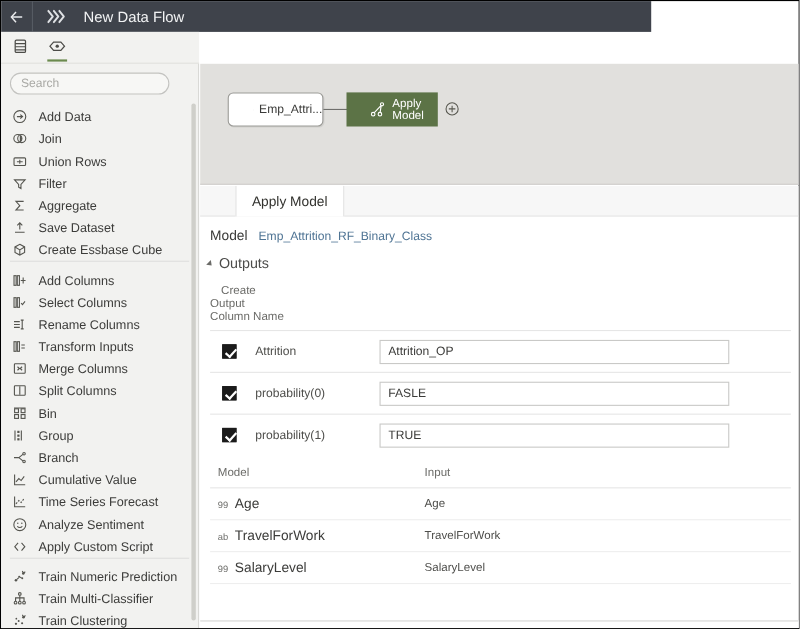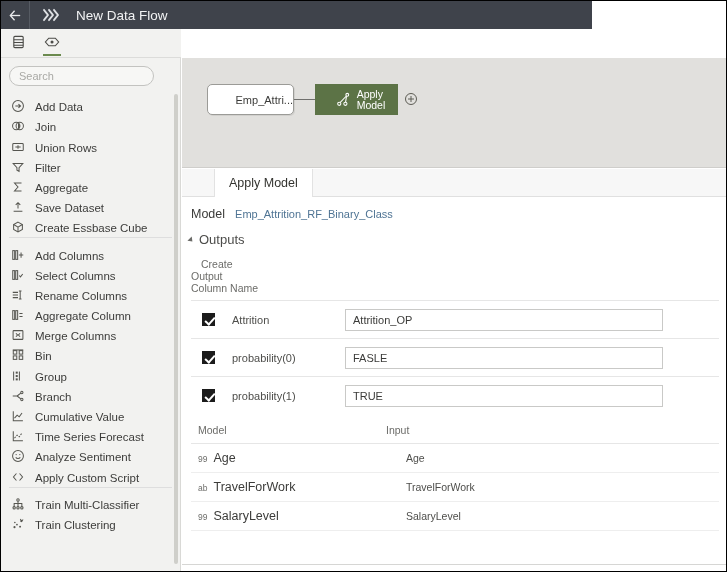--- a/index.html
+++ b/index.html
@@ -261,21 +261,20 @@
     font-size: 10.5px;
     color: #6c6c69;
     border-bottom: 1px solid #e6e6e6;
   }
   .ih-model { width: 195px; padding-left: 7px; }
   .ih-input { width: 180px; }
   .in-row {
     display: flex; align-items: center;
     height: 29px;
     border-bottom: 1px solid #eeeeee;
-    gap: 20px;
   }
   .ir-model {
     width: 195px; padding-left: 7px;
     display: flex; align-items: baseline;
     font-size: 12.5px; color: #3c3c3a;
   }
   .type-tag {
     font-size: 8.5px; color: #6e6e6b;
     margin-right: 6px;
     letter-spacing: 0px;
@@ -423,30 +422,39 @@
           <span>Rename Columns</span>
         </div>
         <div class="sb-item">
           <span class="sb-icon">
             <svg width="14" height="14" viewBox="0 0 16 16">
               <rect x="2" y="3" width="2.2" height="10" fill="none" stroke="#55554f" stroke-width="1.15"></rect>
               <rect x="5.4" y="3" width="2.2" height="10" fill="none" stroke="#55554f" stroke-width="1.15"></rect>
               <path d="M9.6 6.4h3.6M9.6 9.6h3.6" fill="none" stroke="#55554f" stroke-width="1.15"></path>
             </svg>
           </span>
-          <span>Aggregate Column</span>
+          <span>Transform Inputs</span>
         </div>
         <div class="sb-item">
           <span class="sb-icon">
             <svg width="14" height="14" viewBox="0 0 16 16">
               <rect x="2.4" y="3" width="11.2" height="10" rx="0.8" fill="none" stroke="#55554f" stroke-width="1.15"></rect>
               <path d="M5.6 6.2l2 1.8-2 1.8M10.4 6.2L8.4 8l2 1.8" fill="none" stroke="#55554f" stroke-width="1.15"></path>
             </svg>
           </span>
           <span>Merge Columns</span>
+        </div>
+        <div class="sb-item">
+          <span class="sb-icon">
+            <svg width="14" height="14" viewBox="0 0 16 16">
+              <rect x="2.4" y="3" width="11.2" height="10" rx="0.8" fill="none" stroke="#55554f" stroke-width="1.15"></rect>
+              <path d="M8 3.6v8.8" fill="none" stroke="#55554f" stroke-width="1.15"></path>
+            </svg>
+          </span>
+          <span>Split Columns</span>
         </div>
         <div class="sb-item">
           <span class="sb-icon">
             <svg width="14" height="14" viewBox="0 0 16 16">
               <rect x="2.6" y="3" width="4" height="4" fill="none" stroke="#55554f" stroke-width="1.15"></rect>
               <rect x="9.4" y="3" width="4" height="4" fill="none" stroke="#55554f" stroke-width="1.15"></rect>
               <rect x="2.6" y="9" width="4" height="4" fill="none" stroke="#55554f" stroke-width="1.15"></rect>
               <rect x="9.4" y="9" width="4" height="4" fill="none" stroke="#55554f" stroke-width="1.15"></rect>
               <path d="M2 2.2h12" fill="none" stroke="#55554f" stroke-width="1.15"></path>
             </svg>
@@ -506,20 +514,33 @@
         </div>
         <div class="sb-item">
           <span class="sb-icon">
             <svg width="14" height="14" viewBox="0 0 16 16">
               <path d="M6.2 4L2.8 8l3.4 4M9.8 4l3.4 4-3.4 4" fill="none" stroke="#55554f" stroke-width="1.15"></path>
             </svg>
           </span>
           <span>Apply Custom Script</span>
         </div>
         <div class="sb-divider"></div>
+        <div class="sb-item">
+          <span class="sb-icon">
+            <svg width="14" height="14" viewBox="0 0 16 16">
+              <circle cx="4" cy="12" r="1.3" fill="#55554f"></circle>
+              <circle cx="7.4" cy="8.4" r="1.1" fill="#55554f"></circle>
+              <circle cx="10.6" cy="10" r="1" fill="#55554f"></circle>
+              <circle cx="11.6" cy="5" r="1.3" fill="#55554f"></circle>
+              <path d="M10.6 2.4l1.2 2.2M13.6 3l-1.4 2" fill="none" stroke="#55554f" stroke-width="1.15"></path>
+              <path d="M5 11.2l2-2M8.4 8.8l1.6 1" fill="none" stroke="#55554f" stroke-width="1.15"></path>
+            </svg>
+          </span>
+          <span>Train Numeric Prediction</span>
+        </div>
         <div class="sb-item">
           <span class="sb-icon">
             <svg width="14" height="14" viewBox="0 0 16 16">
               <circle cx="8" cy="3.4" r="1.4" fill="none" stroke="#55554f" stroke-width="1.15"></circle>
               <circle cx="3.6" cy="12.4" r="1.4" fill="none" stroke="#55554f" stroke-width="1.15"></circle>
               <circle cx="8" cy="12.4" r="1.4" fill="none" stroke="#55554f" stroke-width="1.15"></circle>
               <circle cx="12.4" cy="12.4" r="1.4" fill="none" stroke="#55554f" stroke-width="1.15"></circle>
               <path d="M8 4.8v2.6M8 7.4H3.6v3.6M8 7.4v3.6M8 7.4h4.4v3.6" fill="none" stroke="#55554f" stroke-width="1.15"></path>
             </svg>
           </span>

